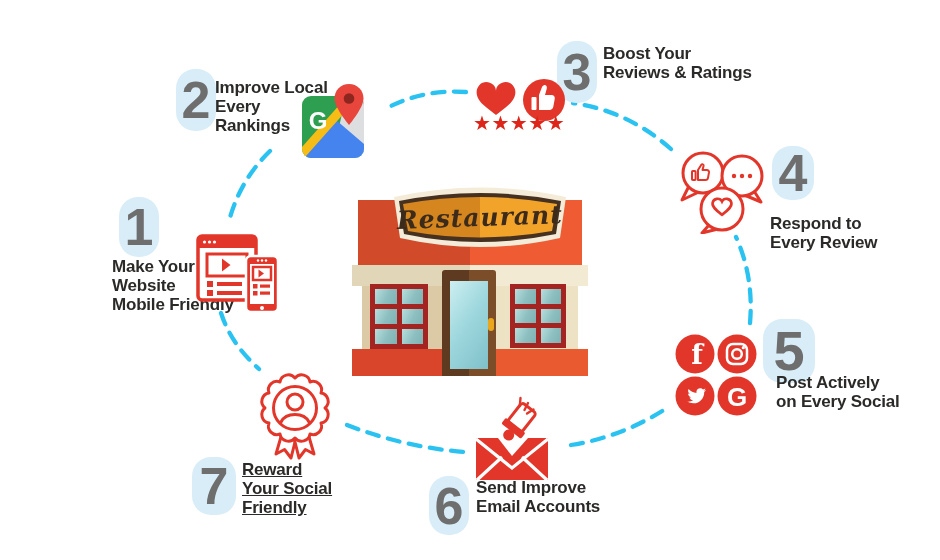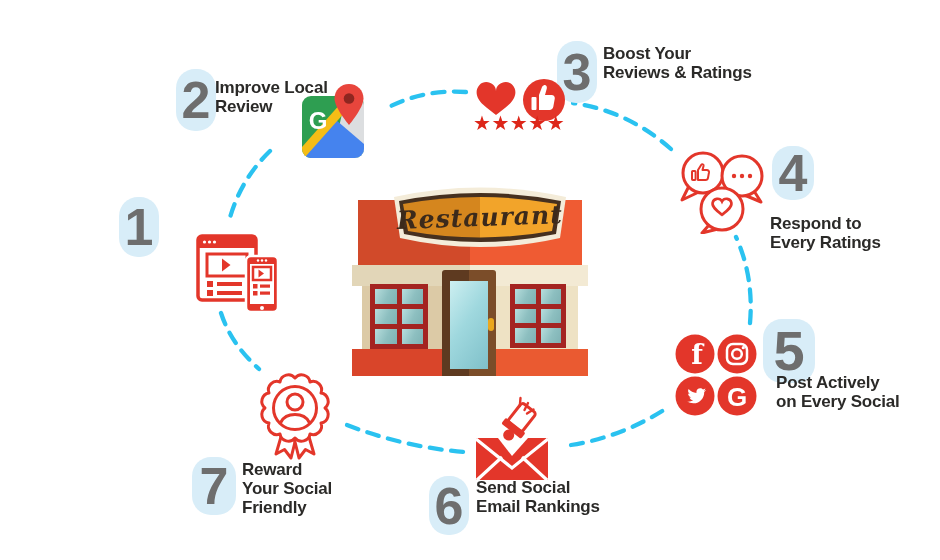--- a/index.html
+++ b/index.html
@@ -26,21 +26,21 @@
     position:absolute;color:#2b2a28;font-weight:bold;font-size:17px;
     line-height:19px;letter-spacing:-0.2px;white-space:nowrap;
   }
   .label span{display:block;}
   .l1{left:112px;top:257px;}
   .l2{left:215px;top:66px;margin-top:12px;}
   .l3{left:603px;top:44px;}
   .l4{left:770px;top:214px;}
   .l5{left:760px;top:373px;margin-left:16px;}
   .l6{left:476px;top:478px;}
-  .l7{left:242px;top:460px;}
+  .l7{left:242px;top:460px;text-decoration:underline;}
   
   .i1{left:196px;top:226px;}
   .i2{left:302px;top:84px;}
   .i3{left:472px;top:76px;}
   .i4{left:676px;top:148px;}
   .i5{left:675px;top:334px;}
   .i6{left:472px;top:396px;}
   .i7{left:250px;top:364px;}
   
   .bld{position:absolute;left:352px;top:183px;width:236px;height:198px;}
@@ -137,39 +137,45 @@
   <div class="bubble b5">
       <span>5</span>
     </div>
   <div class="bubble b6">
       <span>6</span>
     </div>
   <div class="bubble b7">
       <span>7</span>
     </div>
 
+  <div class="label l1">
+    <span>Make Your</span>
+      <span>Website</span>
+      <span>Mobile Friendly</span>
+  </div>
   <div class="label l2">
     <span>Improve Local</span>
-      <span>Review</span>
+      <span>Every</span>
+      <span>Rankings</span>
   </div>
   <div class="label l3">
     <span>Boost Your</span>
       <span>Reviews &amp; Ratings</span>
   </div>
   <div class="label l4">
     <span>Respond to</span>
-      <span>Every Ratings</span>
+      <span>Every Review</span>
   </div>
   <div class="label l5">
     <span>Post Actively</span>
       <span>on Every Social</span>
   </div>
   <div class="label l6">
-    <span>Send Social</span>
-      <span>Email Rankings</span>
+    <span>Send Improve</span>
+      <span>Email Accounts</span>
   </div>
   <div class="label l7">
     <span>Reward</span>
       <span>Your Social</span>
       <span>Friendly</span>
   </div>
 
   <svg class="abs i1" width="84" height="88" viewBox="0 0 84 88">
     <rect x="2" y="10" width="58" height="64" rx="4" fill="#fff" stroke="#e3362a" stroke-width="3.5"></rect>
     <path d="M2 14 a4 4 0 0 1 4-4 h50 a4 4 0 0 1 4 4 v8 H2 Z" fill="#e3362a"></path>

